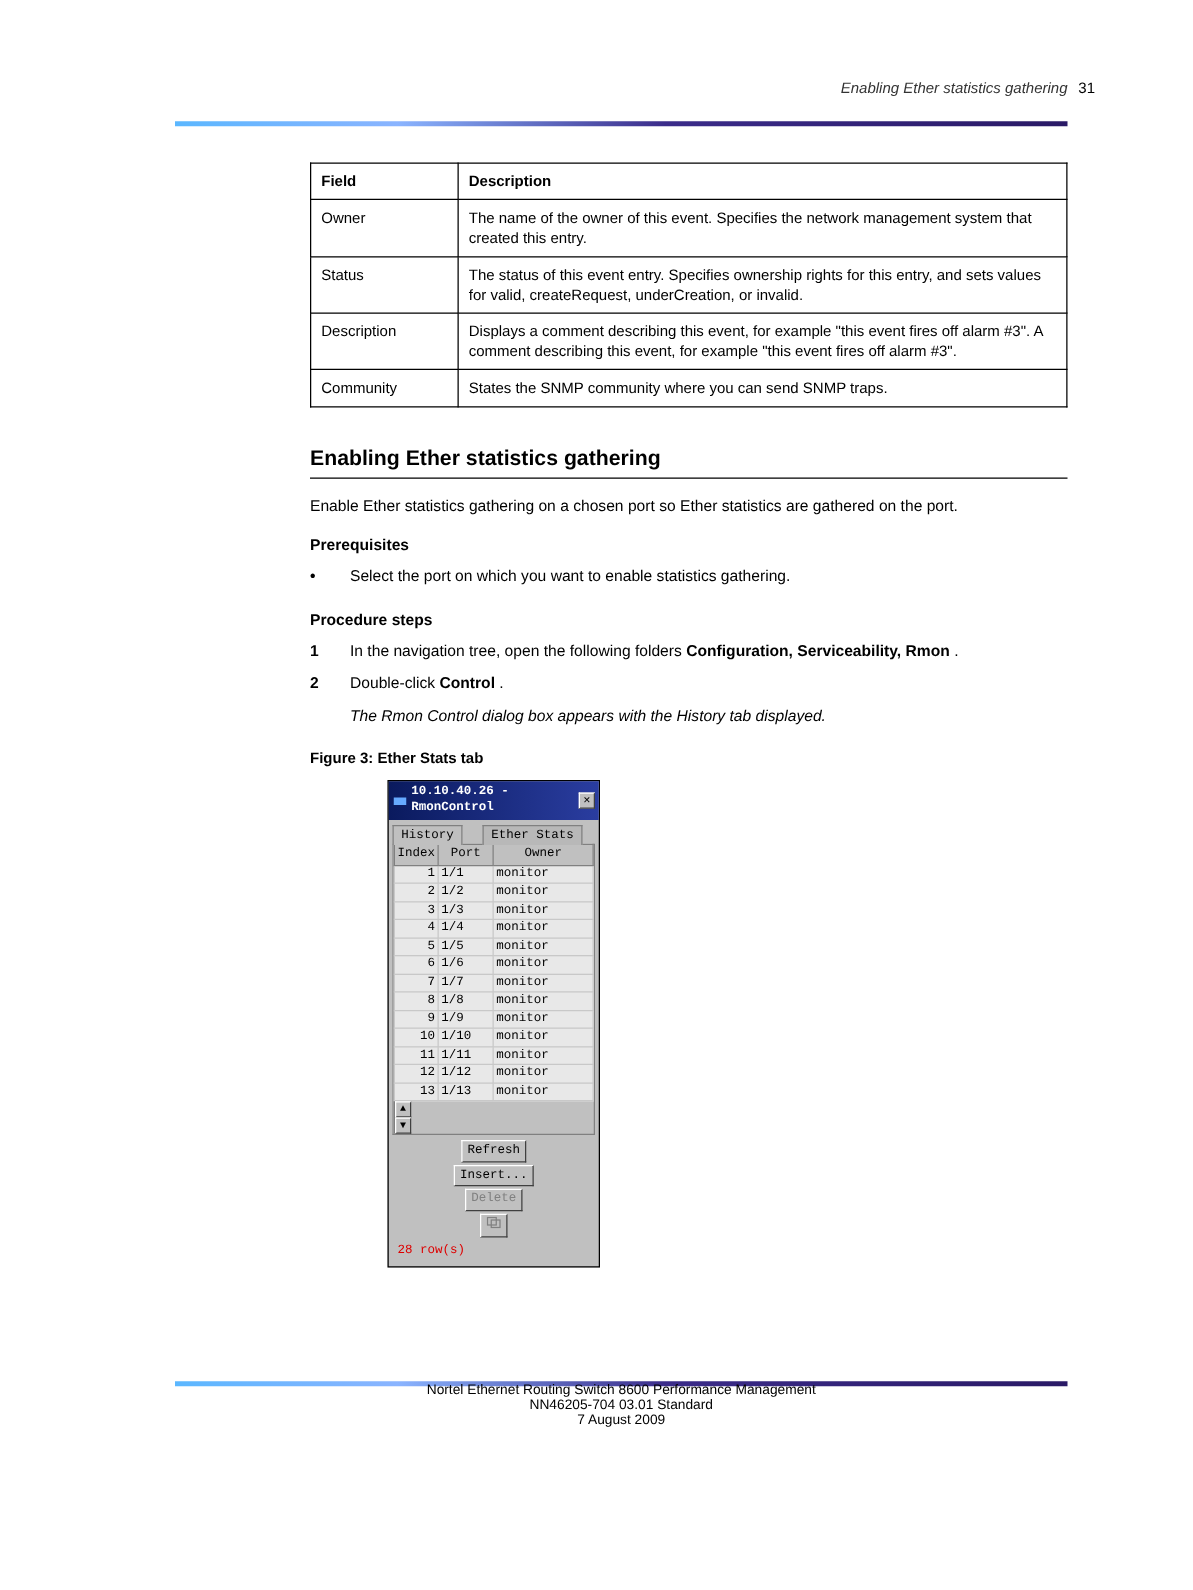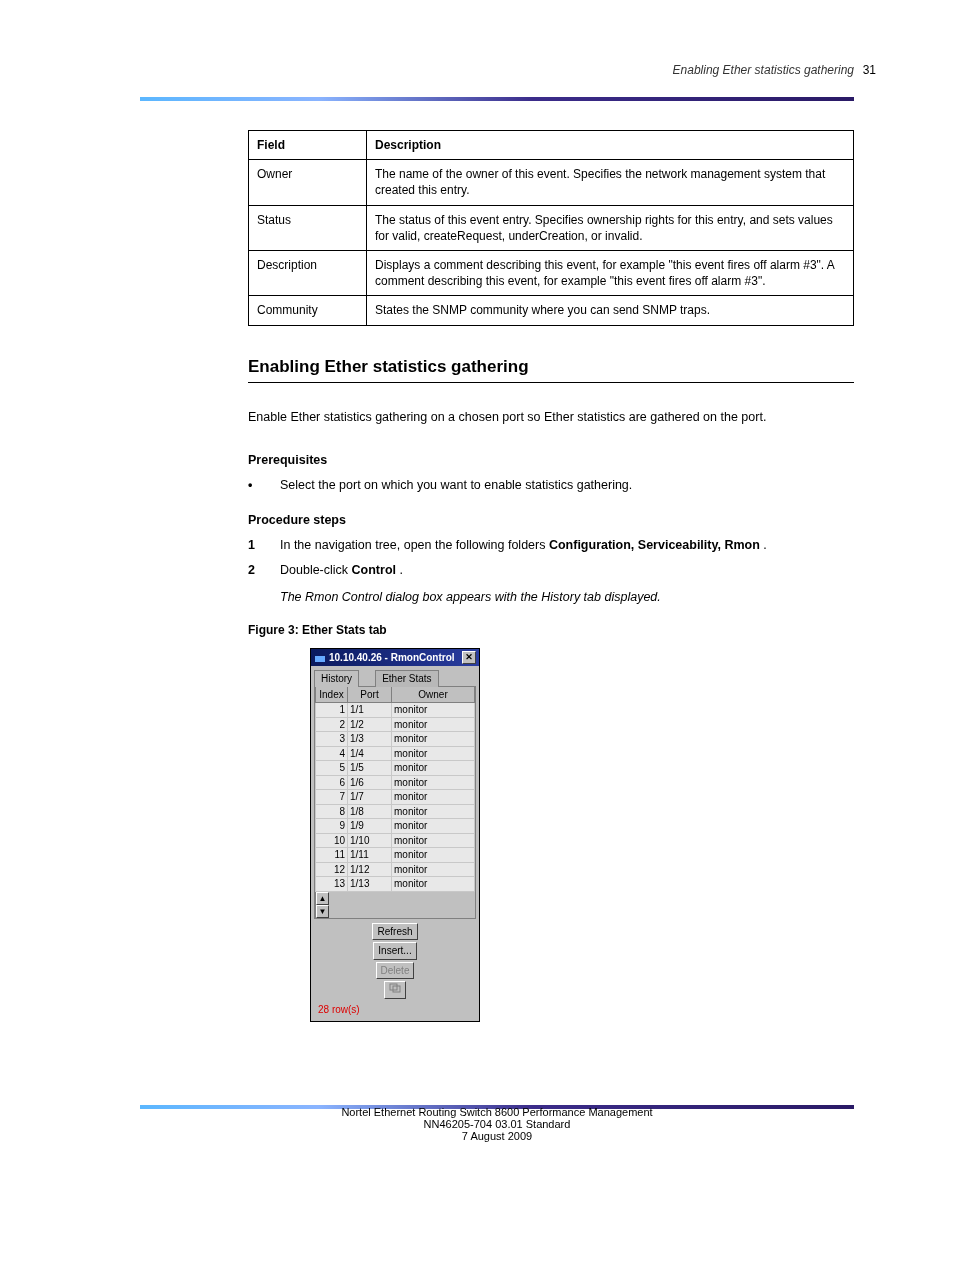--- a/index.html
+++ b/index.html
@@ -64,34 +64,34 @@
   .section-title {
     font-size: 17px;
     font-weight: bold;
     margin-top: 30px;
   }
   hr.hair {
     border: none;
     border-top: 1px solid #000;
     margin: 4px 0 10px 0;
   }
-  .para { margin-top: 26px; font-size: 12.5px; }
+  .para { margin-top: 14px; font-size: 12.5px; }
   .step-row { display: flex; gap: 14px; margin-top: 8px; font-size: 12.5px; }
   .step-num { font-weight: bold; width: 18px; flex: 0 0 18px; }
   .step-body { flex: 1 1 auto; }
   .figure-caption { font-size: 12px; font-weight: bold; margin-top: 16px; }
 
   
   .dlg {
     margin-top: 10px;
     margin-left: 62px;
     width: 170px;
     background: #c0c0c0;
     border: 1px solid #000;
-    font-family: Liberation Sans, sans-serif;
+    font-family: Liberation Mono, monospace;
     font-size: 10px;
   }
   .dlg-title {
     display: flex;
     align-items: center;
     justify-content: space-between;
     background: linear-gradient(to right, #0a1a5e, #2a3da0);
     color: #fff;
     padding: 2px 3px;
     font-weight: bold;

